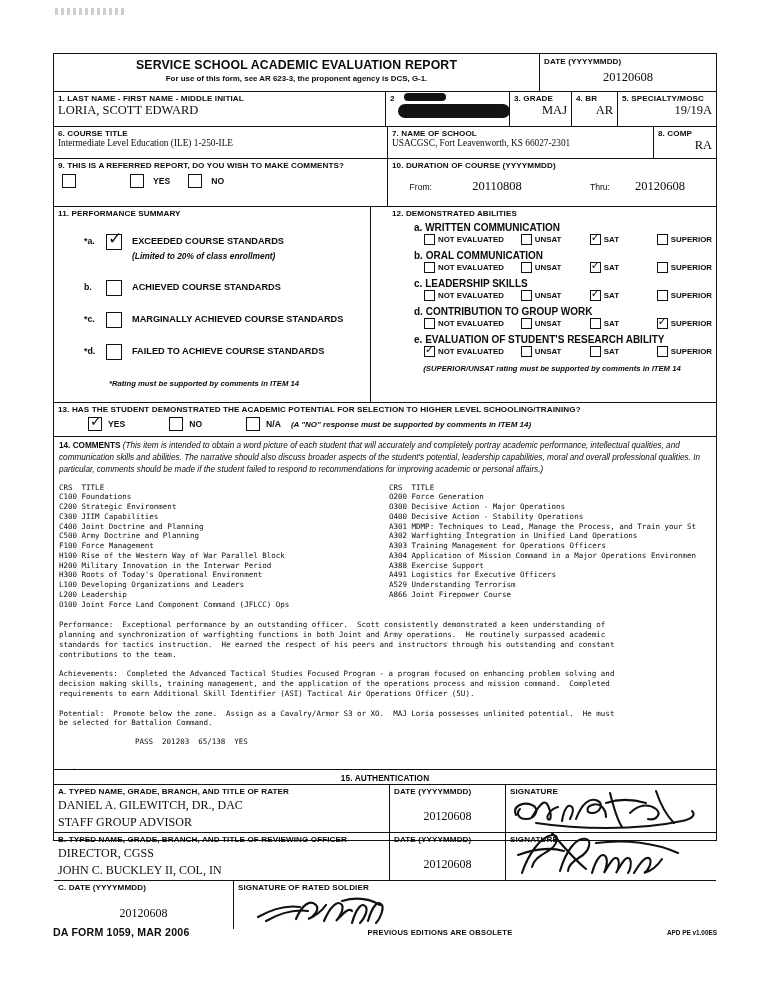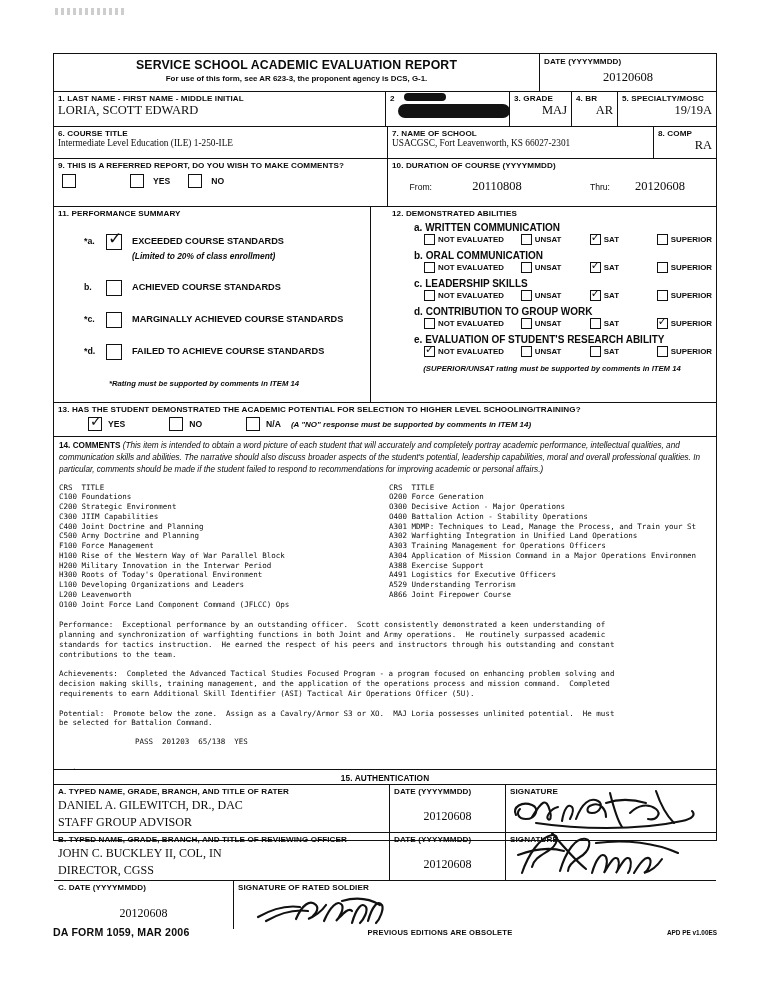--- a/index.html
+++ b/index.html
@@ -436,28 +436,28 @@
             <div class="mono">C100 Foundations</div>
             <div class="mono">C200 Strategic Environment</div>
             <div class="mono">C300 JIIM Capabilities</div>
             <div class="mono">C400 Joint Doctrine and Planning</div>
             <div class="mono">C500 Army Doctrine and Planning</div>
             <div class="mono">F100 Force Management</div>
             <div class="mono">H100 Rise of the Western Way of War Parallel Block</div>
             <div class="mono">H200 Military Innovation in the Interwar Period</div>
             <div class="mono">H300 Roots of Today's Operational Environment</div>
             <div class="mono">L100 Developing Organizations and Leaders</div>
-            <div class="mono">L200 Leavenworth</div>
+            <div class="mono">L200 Leadership</div>
             <div class="mono">O100 Joint Force Land Component Command (JFLCC) Ops</div>
           </div>
           <div class="crs-col-r">
             <div class="mono">CRS  TITLE</div>
             <div class="mono">O200 Force Generation</div>
             <div class="mono">O300 Decisive Action - Major Operations</div>
-            <div class="mono">O400 Battalion Action - Stability Operations</div>
+            <div class="mono">O400 Decisive Action - Stability Operations</div>
             <div class="mono">A301 MDMP: Techniques to Lead, Manage the Process, and Train your St</div>
             <div class="mono">A302 Warfighting Integration in Unified Land Operations</div>
             <div class="mono">A303 Training Management for Operations Officers</div>
             <div class="mono">A304 Application of Mission Command in a Major Operations Environmen</div>
             <div class="mono">A388 Exercise Support</div>
             <div class="mono">A491 Logistics for Executive Officers</div>
             <div class="mono">A529 Understanding Terrorism</div>
             <div class="mono">A866 Joint Firepower Course</div>
           </div>
         </div>
@@ -506,22 +506,22 @@
             <path d="M30 36 C70 42,130 44,176 34 C186 32,190 28,186 24"></path>
             <path d="M150 4 C154 16,160 28,168 36"></path>
           </g>
         </svg>
       </div>
     </div>
 
     <div class="row auth-row">
       <div class="cell a-name">
         <div class="lbl">b. TYPED NAME, GRADE, BRANCH, AND TITLE OF REVIEWING OFFICER</div>
+        <div class="nm">DIRECTOR, CGSS</div>
         <div class="nm">JOHN C. BUCKLEY II, COL, IN</div>
-        <div class="nm">DIRECTOR, CGSS</div>
       </div>
       <div class="cell a-date">
         <div class="lbl ital">DATE (YYYYMMDD)</div>
         <div class="dv">20120608</div>
       </div>
       <div class="cell a-sig">
         <div class="lbl">SIGNATURE</div>
         <svg class="sig" width="210" height="50" viewBox="0 0 210 50" style="left:0;top:-4px">
           <g fill="none" stroke="#111" stroke-width="2.1" stroke-linecap="round">
             <path d="M16 44 C22 26,34 8,46 6 C54 5,52 16,42 22 C34 27,28 30,26 38"></path>

